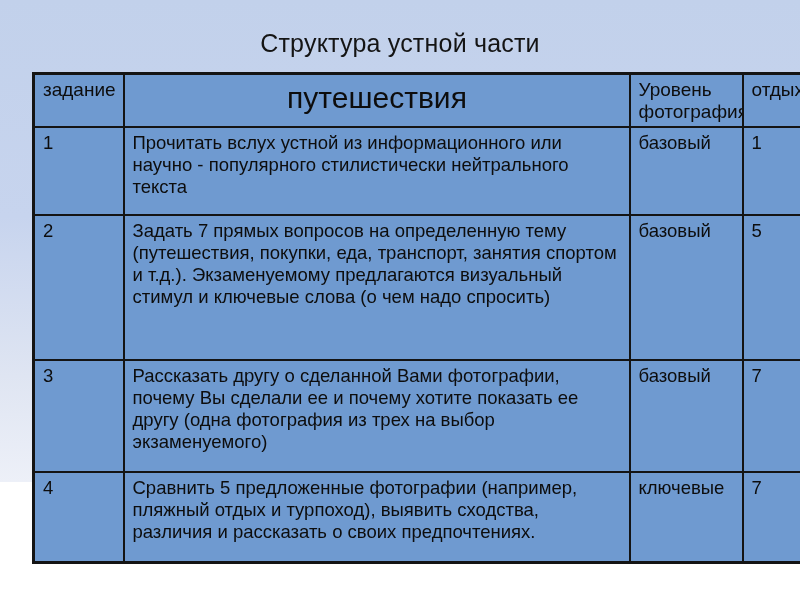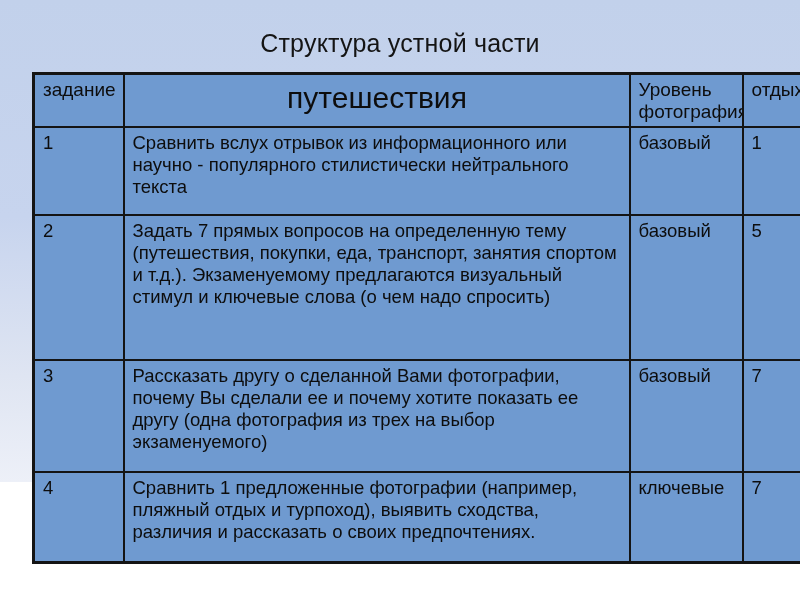--- a/index.html
+++ b/index.html
@@ -70,37 +70,37 @@
       <tr class="r-head">
         <th>задание</th>
         <th class="hdr-content">путешествия</th>
         <th>Уровень фотография</th>
         <th>отдых</th>
       </tr>
     </thead>
     <tbody>
       <tr class="r-1">
         <td>1</td>
-        <td>Сравнить вслух отрывок из информационного или научно - популярного стилистически нейтрального текста</td>
+        <td>Прочитать вслух устной из информационного или научно - популярного стилистически нейтрального текста</td>
         <td>базовый</td>
         <td>1</td>
       </tr>
       <tr class="r-2">
         <td>2</td>
         <td>Задать 7 прямых вопросов на определенную тему (путешествия, покупки, еда, транспорт, занятия спортом и т.д.). Экзаменуемому предлагаются визуальный стимул и ключевые слова (о чем надо спросить)</td>
         <td>базовый</td>
         <td>5</td>
       </tr>
       <tr class="r-3">
         <td>3</td>
         <td>Рассказать другу о сделанной Вами фотографии, почему Вы сделали ее и почему хотите показать ее другу (одна фотография из трех на выбор экзаменуемого)</td>
         <td>базовый</td>
         <td>7</td>
       </tr>
       <tr class="r-4">
         <td>4</td>
-        <td>Сравнить 1 предложенные фотографии (например, пляжный отдых и турпоход), выявить сходства, различия и рассказать о своих предпочтениях.</td>
+        <td>Сравнить 5 предложенные фотографии (например, пляжный отдых и турпоход), выявить сходства, различия и рассказать о своих предпочтениях.</td>
         <td>ключевые</td>
         <td>7</td>
       </tr>
     </tbody>
   </table>
 </div>
 
 </body></html>

